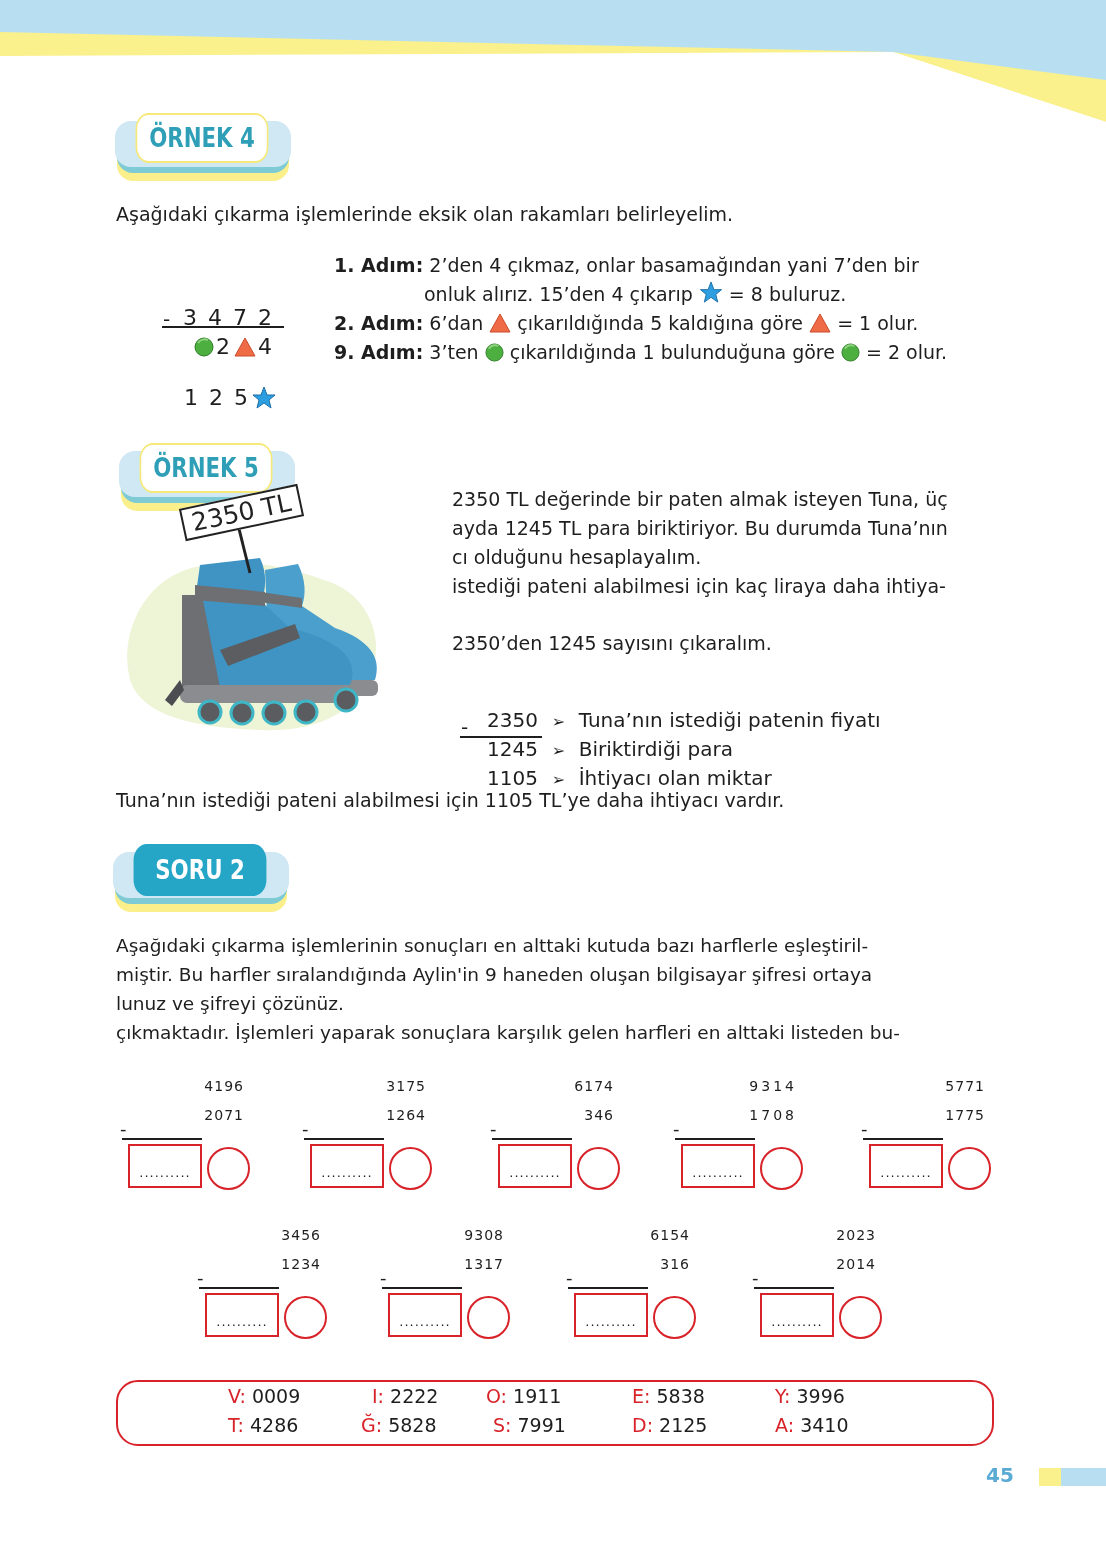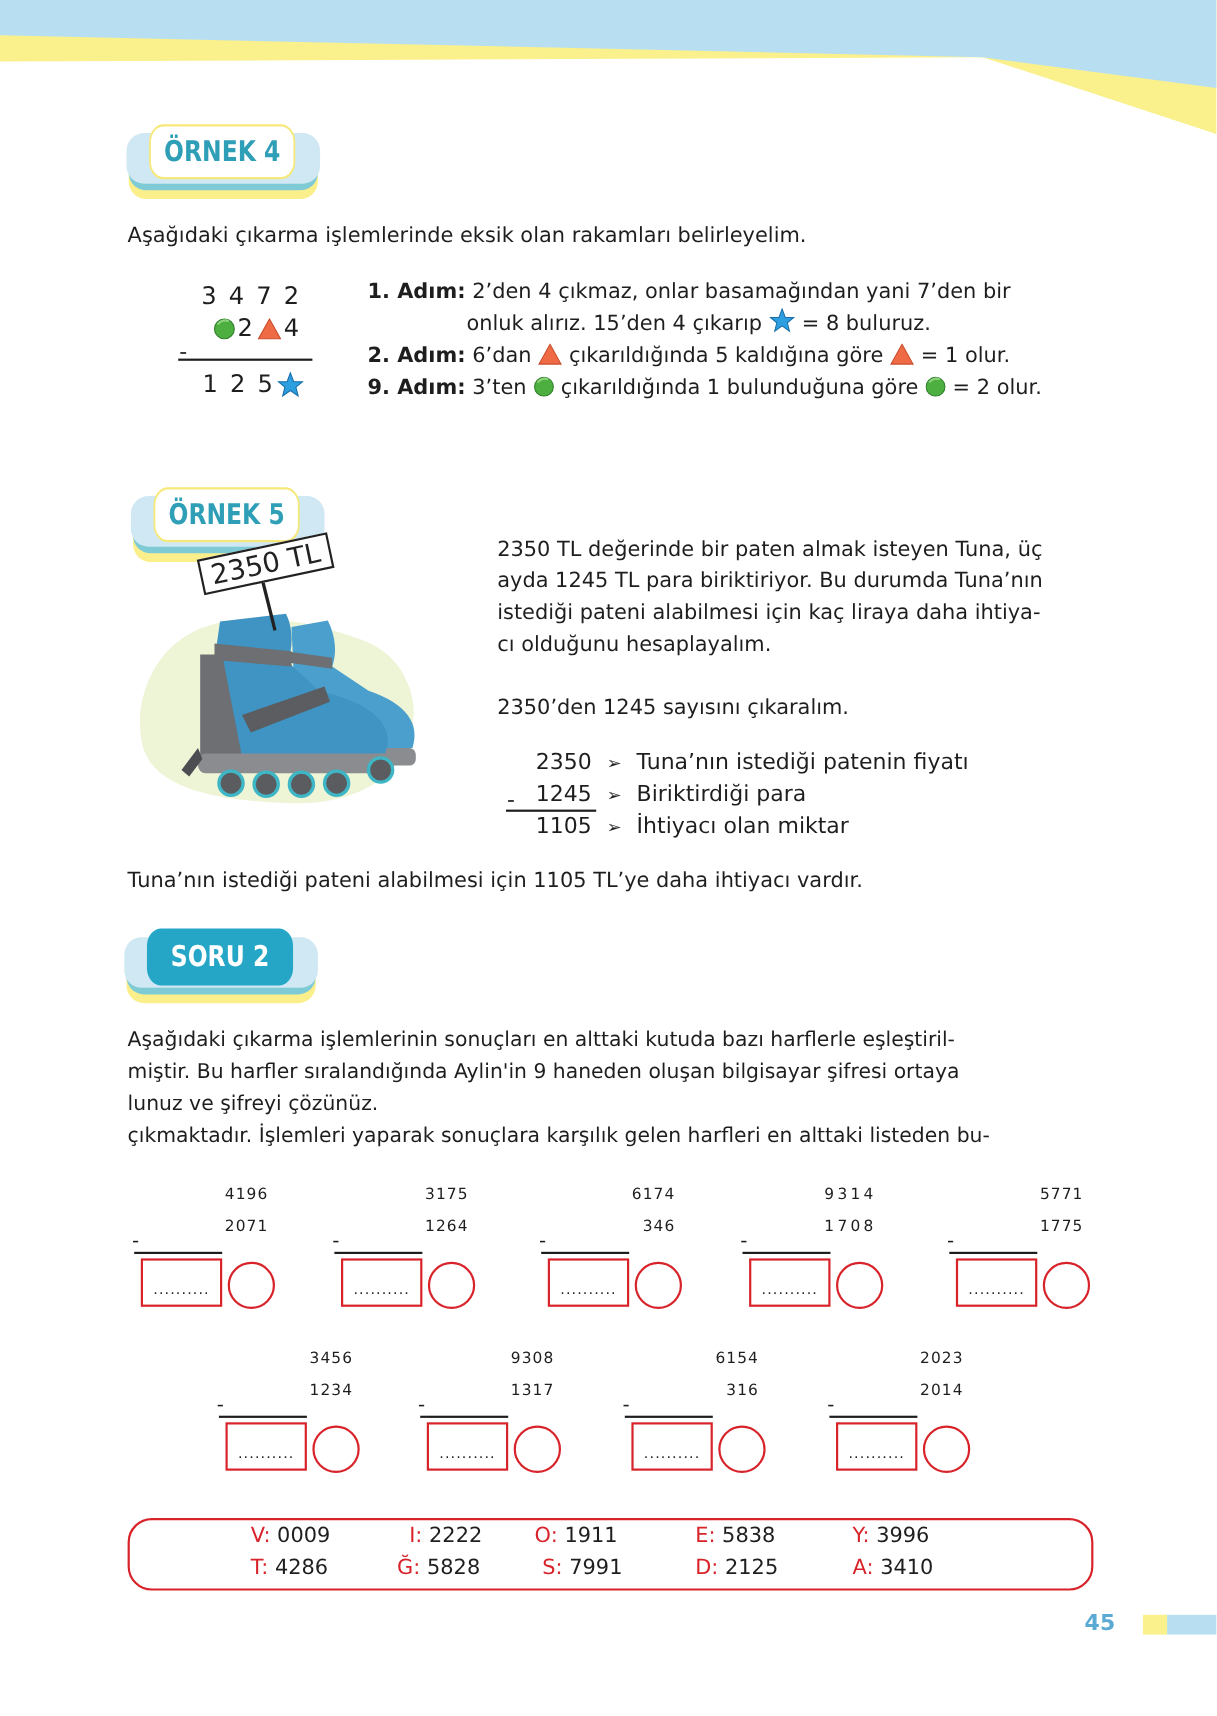--- a/index.html
+++ b/index.html
@@ -13,31 +13,31 @@
     .badge .l-yellow { background: #fbef8c; }
     .badge .l-teal { background: #7fcbd5; }
     .badge .l-light { background: #cfe8f3; }
     .badge .face { position: absolute; border-radius: 16px; display: flex; align-items: center; justify-content: center;
       font-family: "DejaVu Sans", sans-serif; font-weight: bold; font-size: 26px; letter-spacing: 0px; transform: scaleX(0.82); transform-origin: center; }
     .badge .face.white { background: #ffffff; border: 2px solid #f6e97a; color: #2f9fb7; }
     .badge .face.blue { background: #25a6c7; color: #ffffff; }
 
     .text { position: absolute; font-size: 19px; line-height: 29px; color: #1e1e1e; }
 
-    .op-num { position: absolute; font-size: 22px; letter-spacing: 2px; color: #1e1e1e; text-align: right; }
+    .op-num { position: absolute; font-size: 22px; letter-spacing: 2px; color: #1e1e1e; text-align: right; margin-top: 48px; }
     .rule { position: absolute; height: 2px; background: #1e1e1e; }
     .minus { position: absolute; font-size: 20px; color: #1e1e1e; }
 
     .step { position: absolute; font-size: 19px; line-height: 29px; white-space: nowrap; }
     .step b { font-weight: bold; }
     .inline-icon { display: inline-block; vertical-align: -3px; }
 
     .price-tag { position: absolute; border: 2px solid #222; background: #fff; font-size: 25px; padding: 0 8px; transform: rotate(-12deg); color: #222; }
 
-    .calc-row { position: absolute; font-size: 20px; line-height: 29px; white-space: nowrap; }
+    .calc-row { position: absolute; font-size: 20px; line-height: 29px; white-space: nowrap; margin-top: 28px; }
 
     .problem { position: absolute; width: 200px; height: 130px; }
     .problem .n1, .problem .n2 { position: absolute; right: 76px; font-size: 14px; letter-spacing: 1px; text-align: right; }
     .answer-box { position: absolute; width: 74px; height: 44px; border: 2px solid #d8232a; display: flex; align-items: flex-end; justify-content: center; padding-bottom: 6px; font-size: 13px; letter-spacing: 1px; color: #1e1e1e; }
     .answer-circle { position: absolute; width: 43px; height: 43px; border: 2px solid #d8232a; border-radius: 50%; }
 
     .key-box { position: absolute; left: 116px; top: 1380px; width: 878px; height: 66px; border: 2px solid #d8232a; border-radius: 22px; }
     .key-item { position: absolute; font-size: 19px; white-space: nowrap; }
     .key-item .letter { color: #d8232a; }
 
@@ -153,22 +153,22 @@
 </svg>
 
 <svg style="position:absolute; left:230px; top:525px;" width="30" height="50" viewBox="0 0 30 50">
     <line x1="8" y1="0" x2="20" y2="48" stroke="#222" stroke-width="3"></line>
   </svg>
 <div class="price-tag" style="left:181px; top:496px;">2350 TL</div>
 
 <div class="text" style="left:452px; top:485px; width:560px;">
   <div>2350 TL değerinde bir paten almak isteyen Tuna, üç</div>
   <div>ayda 1245 TL para biriktiriyor. Bu durumda Tuna’nın</div>
+  <div>cı olduğunu hesaplayalım.</div>
   <div>istediği pateni alabilmesi için kaç liraya daha ihtiya-</div>
-  <div>cı olduğunu hesaplayalım.</div>
 </div>
 <div class="text" style="left:452px; top:629px;">2350’den 1245 sayısını çıkaralım.</div>
 
 <div class="calc-row" style="left:470px; top:678px;">
   <span style="display:inline-block; width:68px; text-align:right;">2350</span>
   <span style="display:inline-block; width:28px; text-align:center; font-size:16px;">➢</span>
   <span>Tuna’nın istediği patenin fiyatı</span>
 </div>
 <div class="calc-row" style="left:470px; top:707px;">
   <span style="display:inline-block; width:68px; text-align:right;">1245</span>

